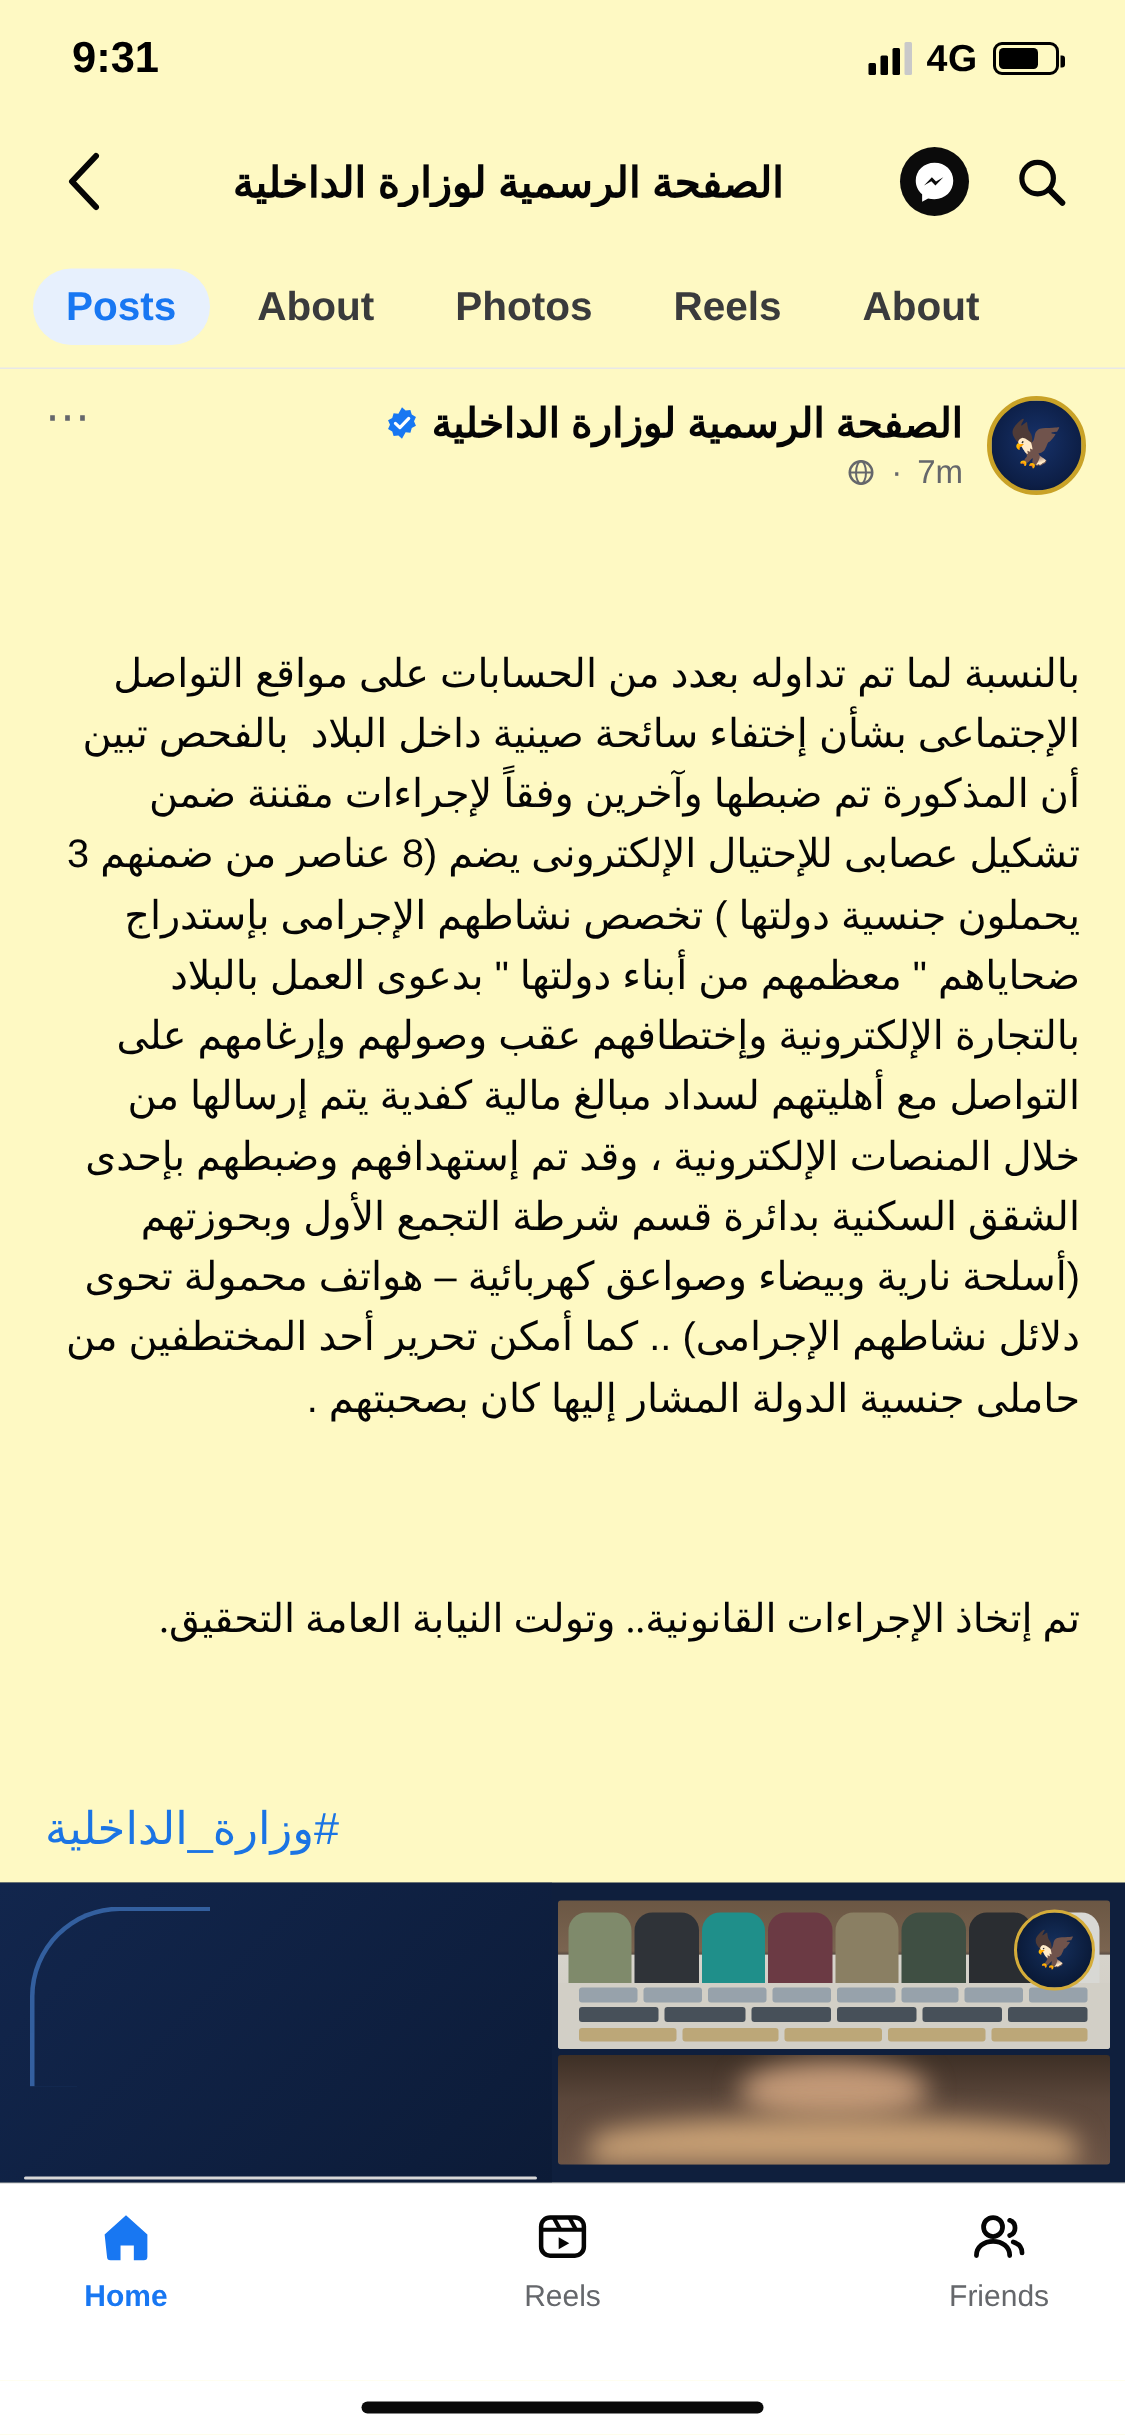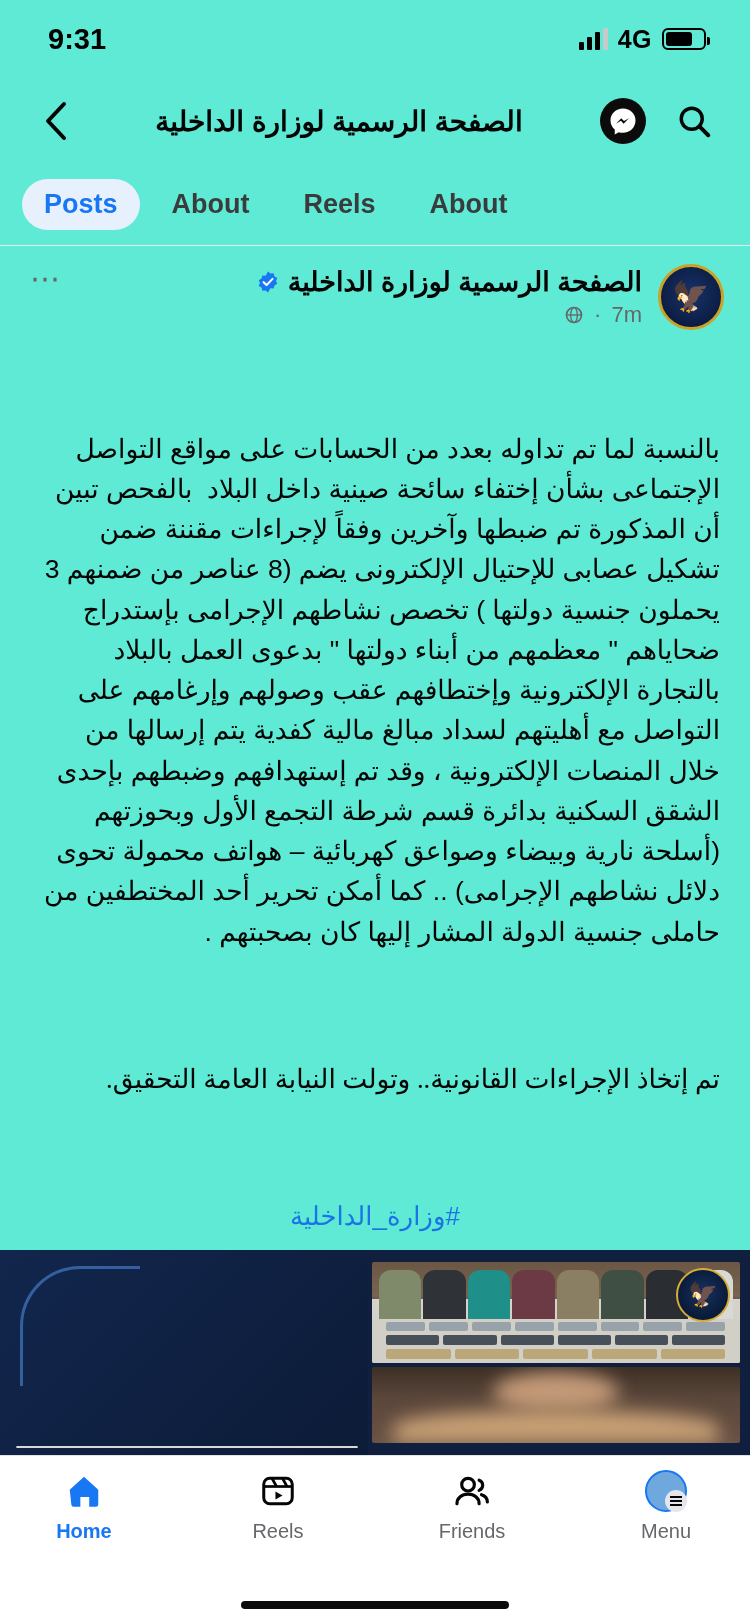--- a/index.html
+++ b/index.html
@@ -7,21 +7,21 @@
     width: 750px;
     height: 1623px;
     background: #ffffff;
     font-family: "Liberation Sans", sans-serif;
     overflow: hidden;
   }
   .phone {
     position: relative;
     width: 750px;
     height: 1623px;
-    background: #5eead4;
+    background: #fef9c3;
     display: flex;
     flex-direction: column;
   }
 
   
   .statusbar {
     height: 78px;
     flex: 0 0 78px;
     display: flex;
     align-items: center;
@@ -188,22 +188,22 @@
     font-size: 26.5px;
     line-height: 1.52;
     color: #050505;
     padding: 18px 4px 0 4px;
     white-space: pre-wrap;
   }
   .post-body p + p { margin-top: 26px; font-family: Liberation Serif, serif; }
   .hashtag {
     color: #1b74e4;
     direction: rtl;
-    text-align: center;
-    font-size: 26px;
+    text-align: left;
+    font-size: 30px;
     padding: 22px 4px 18px 4px;
     cursor: pointer;
   }
 
   
   .collage {
     flex: 1 1 auto;
     position: relative;
     min-height: 0;
     background: #0f1f3d;
@@ -445,20 +445,21 @@
           <circle cx="10.5" cy="10.5" r="7" fill="none" stroke="#050505" stroke-width="2.3"></circle>
           <line x1="15.6" y1="15.6" x2="21.5" y2="21.5" stroke="#050505" stroke-width="2.6" stroke-linecap="round"></line>
         </svg>
       </div>
     </div>
   </div>
 
   <div class="tabs">
     <div class="tab active">Posts</div>
     <div class="tab">About</div>
+    <div class="tab">Photos</div>
     <div class="tab">Reels</div>
     <div class="tab">About</div>
   </div>
 
   <div class="post">
     <div class="post-head">
       <div class="avatar">
         <span class="eagle">🦅</span>
       </div>
       <div class="post-head-text">
@@ -576,30 +577,18 @@
       <span class="bn-ic">
         <svg width="38" height="38" viewBox="0 0 24 24" aria-hidden="true">
           <circle cx="9.5" cy="8" r="4" fill="none" stroke="#050505" stroke-width="2"></circle>
           <path d="M2.5 20c0-3.6 3.1-6 7-6s7 2.4 7 6" fill="none" stroke="#050505" stroke-width="2" stroke-linecap="round"></path>
           <path d="M16.5 5.2a3.4 3.4 0 0 1 0 6.4" fill="none" stroke="#050505" stroke-width="2" stroke-linecap="round"></path>
           <path d="M18 14.3c2.3.7 3.7 2.4 3.7 4.6" fill="none" stroke="#050505" stroke-width="2" stroke-linecap="round"></path>
         </svg>
       </span>
       <span class="bn-label">Friends</span>
     </div>
-    <div class="bn-item">
-      <span class="bn-ic">
-        <span class="menu-avatar">
-          <span class="bars">
-              <i></i>
-              <i></i>
-              <i></i>
-            </span>
-        </span>
-      </span>
-      <span class="bn-label">Menu</span>
-    </div>
   </div>
 
   <div class="home-indicator">
       <span></span>
     </div>
 </div>
 
 </body></html>

